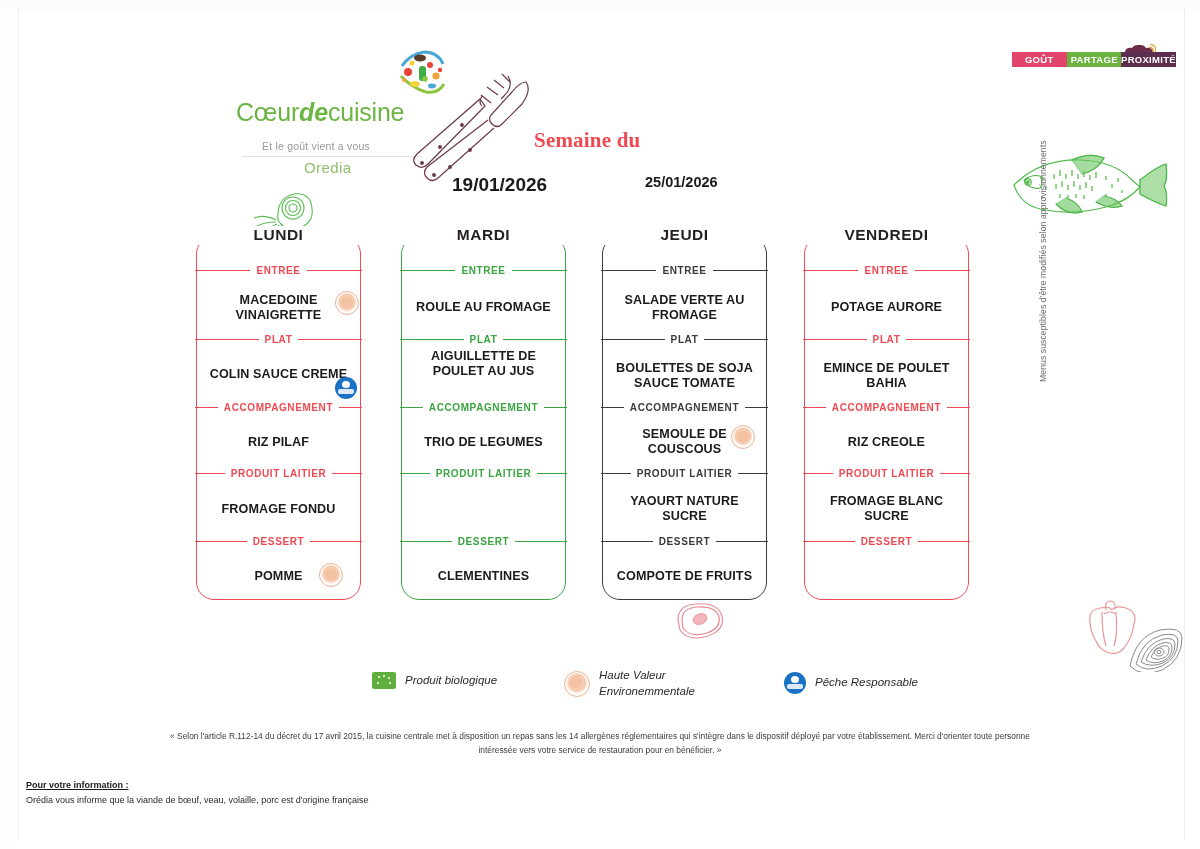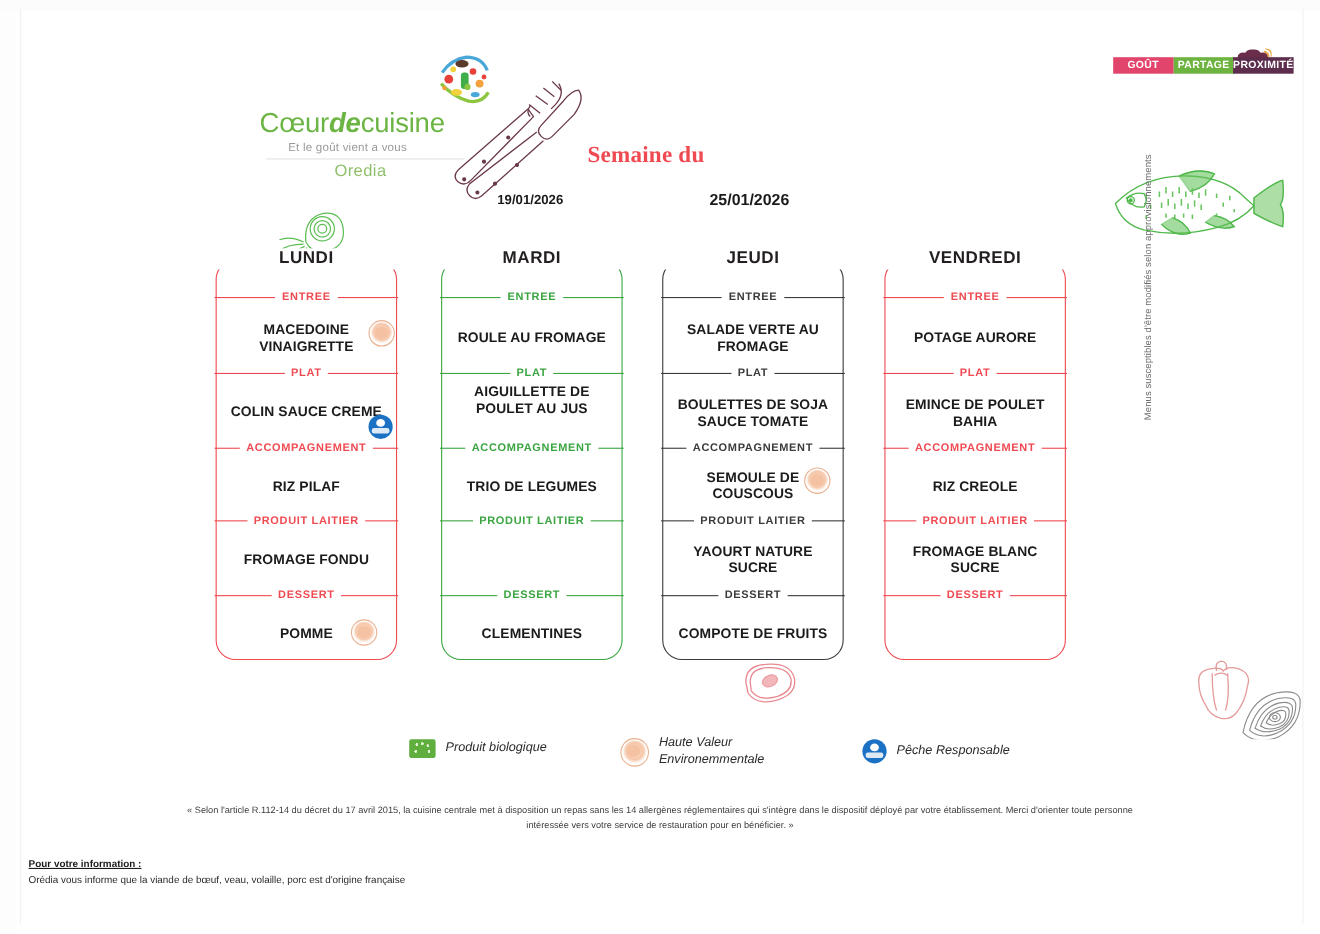--- a/index.html
+++ b/index.html
@@ -18,34 +18,34 @@
   .scan-edge-top{position:absolute;left:0;top:0;width:1200px;height:10px;background:#fcfcfc;}
   .scan-fold{position:absolute;left:18px;top:8px;width:1px;height:832px;background:#f0f0f0;}
   .scan-fold2{position:absolute;left:1184px;top:8px;width:1px;height:832px;background:#f1f1f1;}
 
   
   .logo-cdc{position:absolute;left:236px;top:52px;width:210px;height:70px;}
   .cdc-word{font-size:25px;letter-spacing:-.2px;white-space:nowrap;line-height:1;margin-top:48px;}
   .cdc-coeur{color:#6cb544;font-weight:400;}
   .cdc-de{color:#6cb544;font-style:italic;font-weight:700;}
   .cdc-cuisine{color:#6cb544;font-weight:400;}
-  .cdc-tag{font-size:10.5px;color:#9a9a9a;margin-top:3px;margin-left:26px;letter-spacing:.2px;}
+  .cdc-tag{font-size:10.5px;color:#9a9a9a;margin-top:15px;margin-left:26px;letter-spacing:.2px;}
   .cdc-rule{width:180px;height:1px;background:#e2e2e2;margin-top:4px;margin-left:6px;}
   .cdc-oredia{font-size:15px;color:#8fbf6a;margin-top:2px;margin-left:68px;letter-spacing:.4px;}
   .cdc-ball{position:absolute;left:160px;top:-6px;width:52px;height:52px;}
 
   .logo-scolarest{position:absolute;left:1012px;top:50px;width:166px;height:66px;}
   .sco-word{font-size:34px;font-weight:400;color:#2b2b2b;letter-spacing:-1.2px;line-height:1;font-family:"DejaVu Sans",sans-serif;}
   .sco-bar{display:flex;margin-top:2px;height:15px;width:164px;transform:skewX(-12deg);}
   .sco-seg{flex:1;display:flex;align-items:center;justify-content:center;color:#fff;font-size:9.5px;font-weight:700;letter-spacing:.3px;transform:skewX(12deg);}
   .sco-hat{position:absolute;left:110px;top:-6px;width:34px;height:30px;}
 
   .cutlery{position:absolute;left:390px;top:68px;width:150px;height:120px;}
   .semaine{position:absolute;left:534px;top:128px;font-size:21px;font-weight:700;color:#ef4a52;font-family:"Liberation Serif",serif;letter-spacing:.2px;}
-  .date1{position:absolute;left:452px;top:174px;font-size:12px;font-weight:700;color:#1a1a1a;}
+  .date1{position:absolute;left:452px;top:174px;font-size:19px;font-weight:700;color:#1a1a1a;}
   .date2{position:absolute;left:645px;top:174px;font-size:14.5px;font-weight:700;color:#1a1a1a;}
 
   
   .doodle{position:absolute;}
   .d-leek{left:248px;top:186px;width:70px;height:56px;}
   .d-fish{left:1002px;top:152px;width:172px;height:66px;}
   .d-egg{left:672px;top:600px;width:56px;height:42px;}
   .d-pepper{left:1082px;top:600px;width:56px;height:54px;}
   .d-onion{left:1126px;top:626px;width:58px;height:46px;}
 

